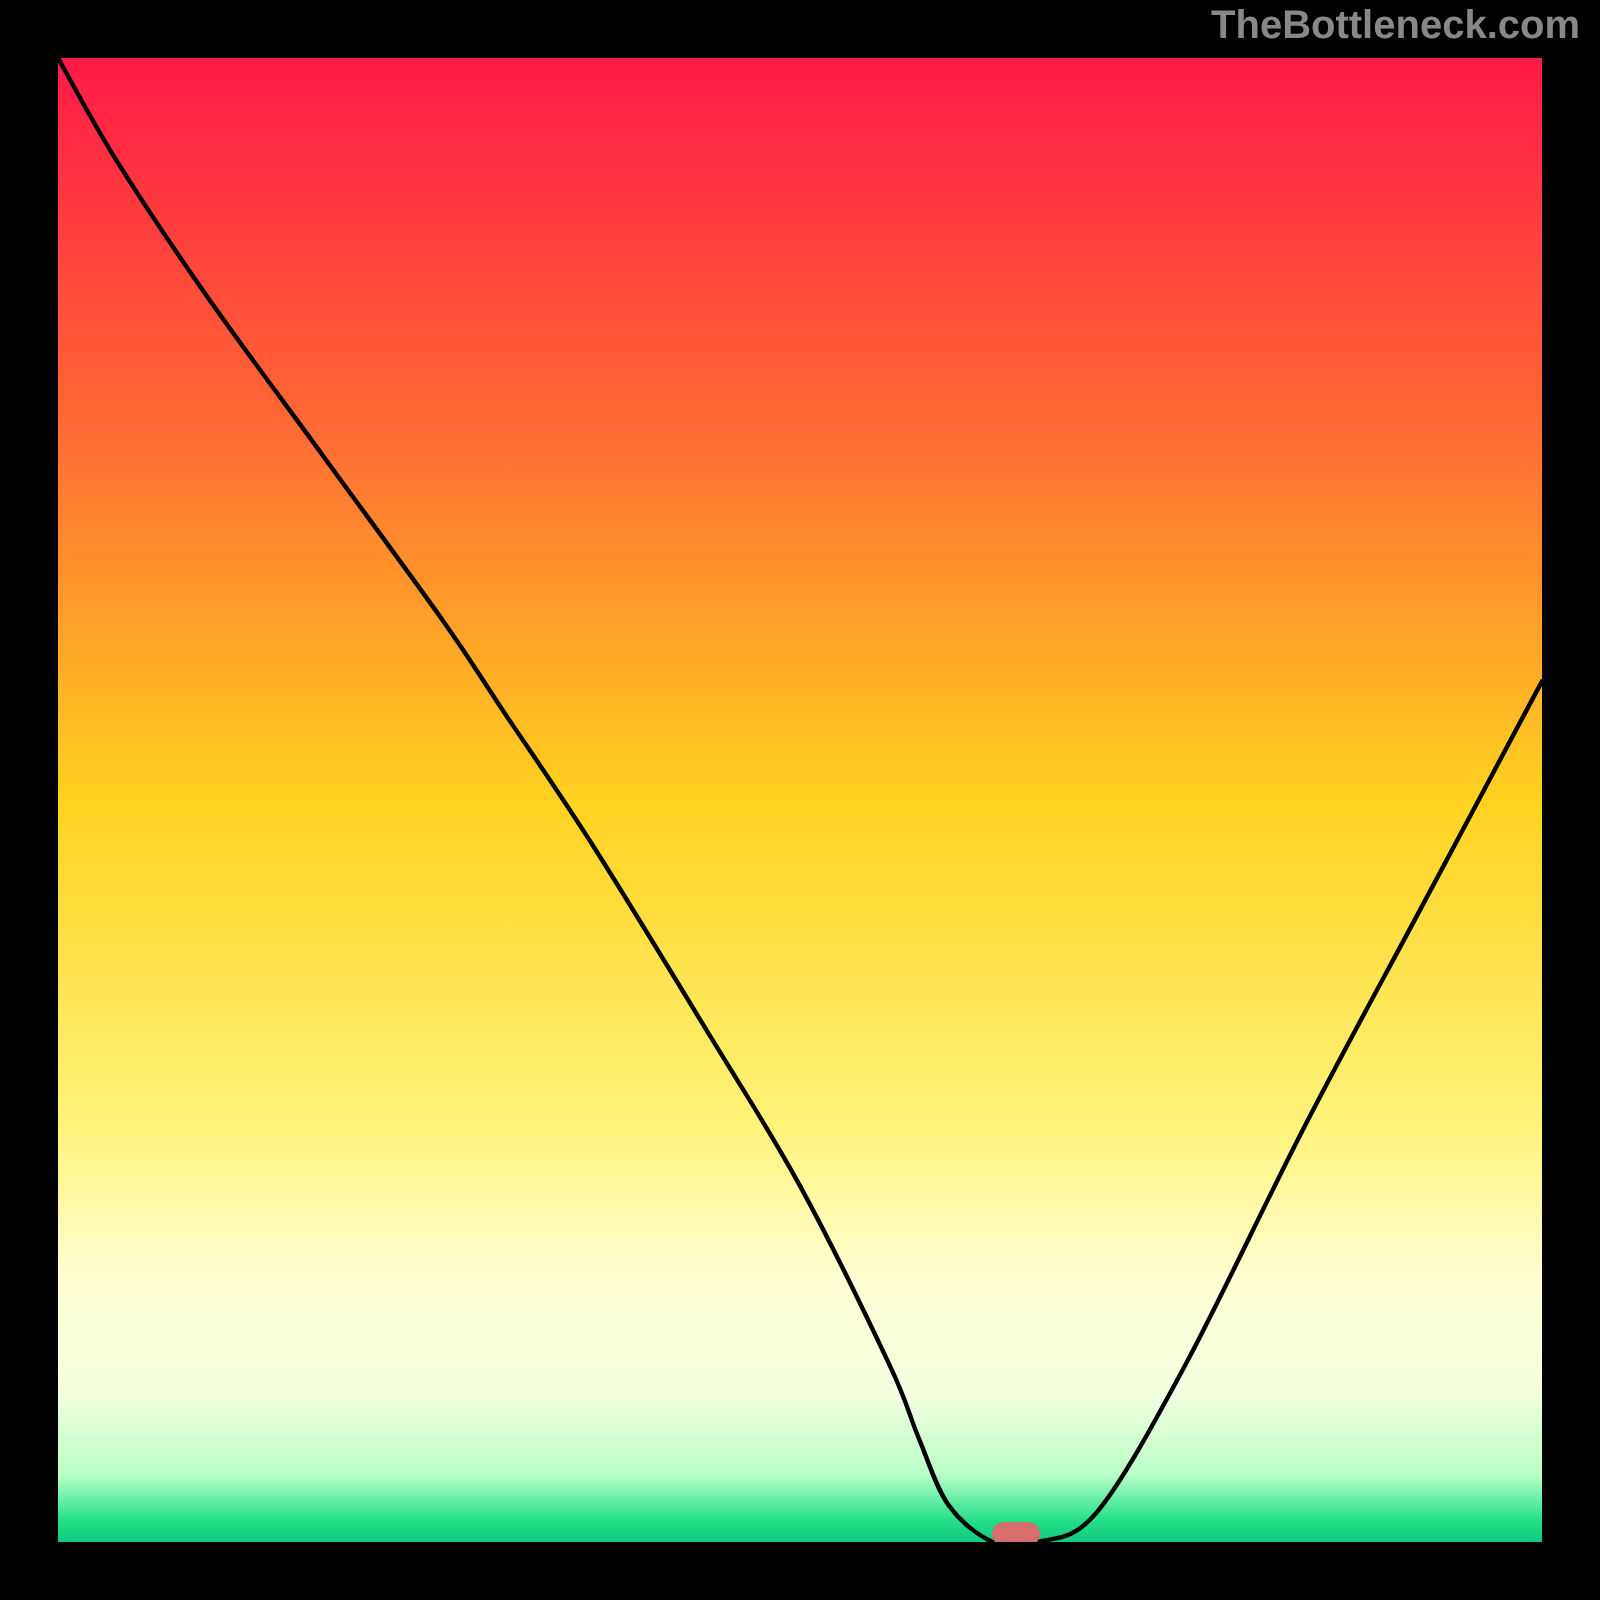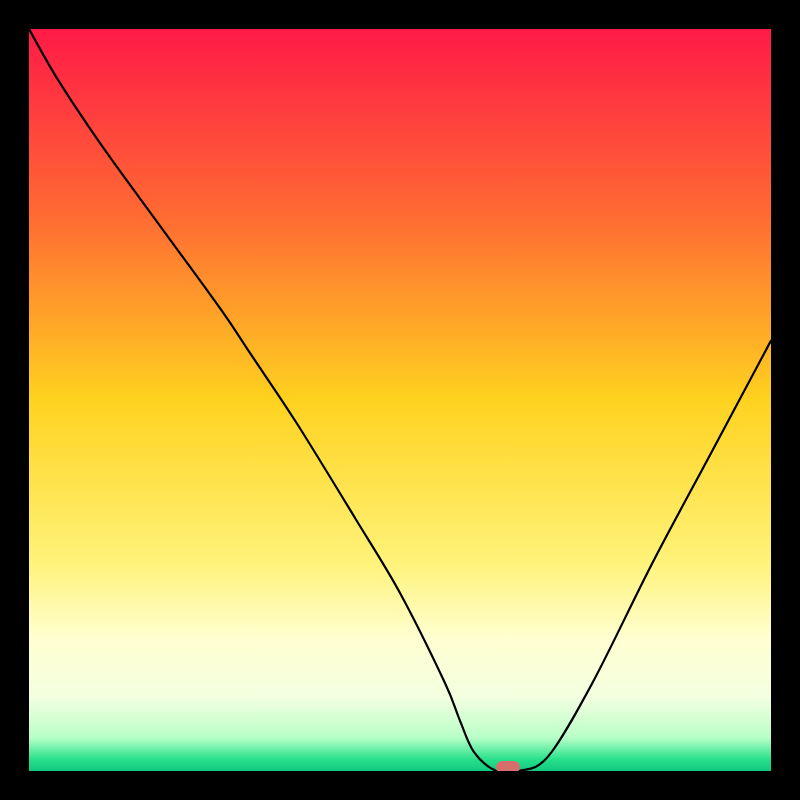--- a/index.html
+++ b/index.html
@@ -48,20 +48,21 @@
     background: #d66f6b;
     transform: translate(-50%, -50%);
     z-index: 3;
   }
 </style>
 </head>
 <body>
 
 <div class="outer">
 
+  <div class="watermark">TheBottleneck.com</div>
 
   <div class="plot">
     <svg id="chart-svg" viewBox="0 0 742 742" preserveAspectRatio="none">
       <defs>
         <linearGradient id="bg-grad" x1="0" y1="0" x2="0" y2="1">
             <stop offset="0%" stop-color="#ff1a47"></stop>
             <stop offset="25%" stop-color="#ff6a33"></stop>
             <stop offset="50%" stop-color="#ffd21f"></stop>
             <stop offset="72%" stop-color="#fff37a"></stop>
             <stop offset="82%" stop-color="#ffffd0"></stop>

